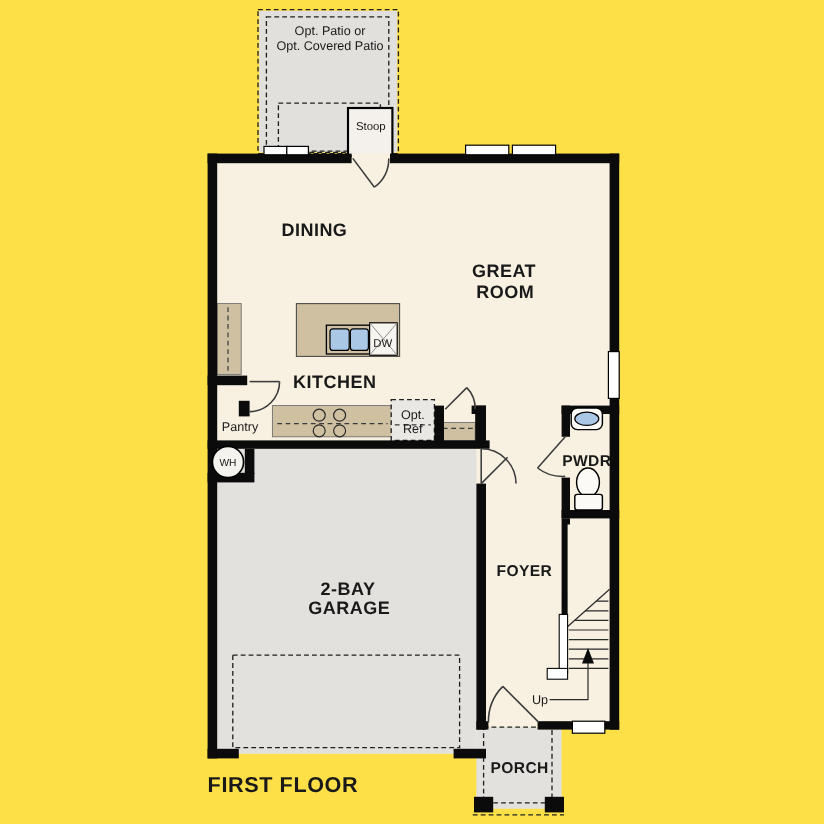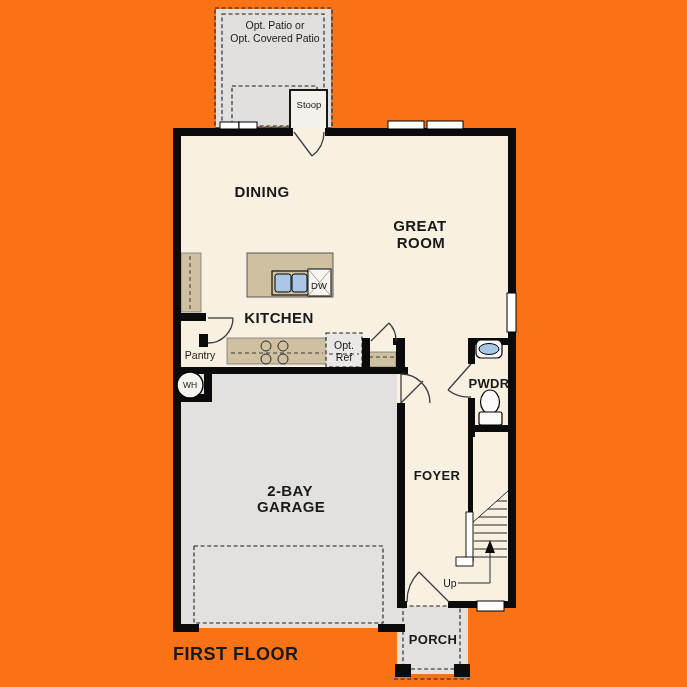--- a/index.html
+++ b/index.html
@@ -1,16 +1,16 @@
 <!DOCTYPE html>
 <html><head>
 <meta charset="utf-8">
 <style>
   html,body{margin:0;padding:0;background:#ffffff;}
-  .stage{position:relative;width:687px;height:687px;background:#f97316;overflow:hidden;}
+  .stage{position:relative;width:687px;height:687px;background:#fde047;overflow:hidden;}
   svg{display:block;}
   text{font-family:"Liberation Sans","DejaVu Sans",sans-serif;fill:#191919;}
   .room{font-weight:bold;font-size:15px;letter-spacing:.4px;}
   .room-sm{font-weight:bold;font-size:13px;letter-spacing:.3px;}
   .title{font-weight:bold;font-size:18px;letter-spacing:.5px;}
   .note{font-size:10.5px;}
   .tiny{font-size:9.5px;}
   .wall{fill:#0b0b0b;}
   .dash{fill:none;stroke:#1f1f1f;stroke-width:1.1;stroke-dasharray:4 2.6;}
   .dashthin{fill:none;stroke:#3a3a3a;stroke-width:1;stroke-dasharray:4 3;}

